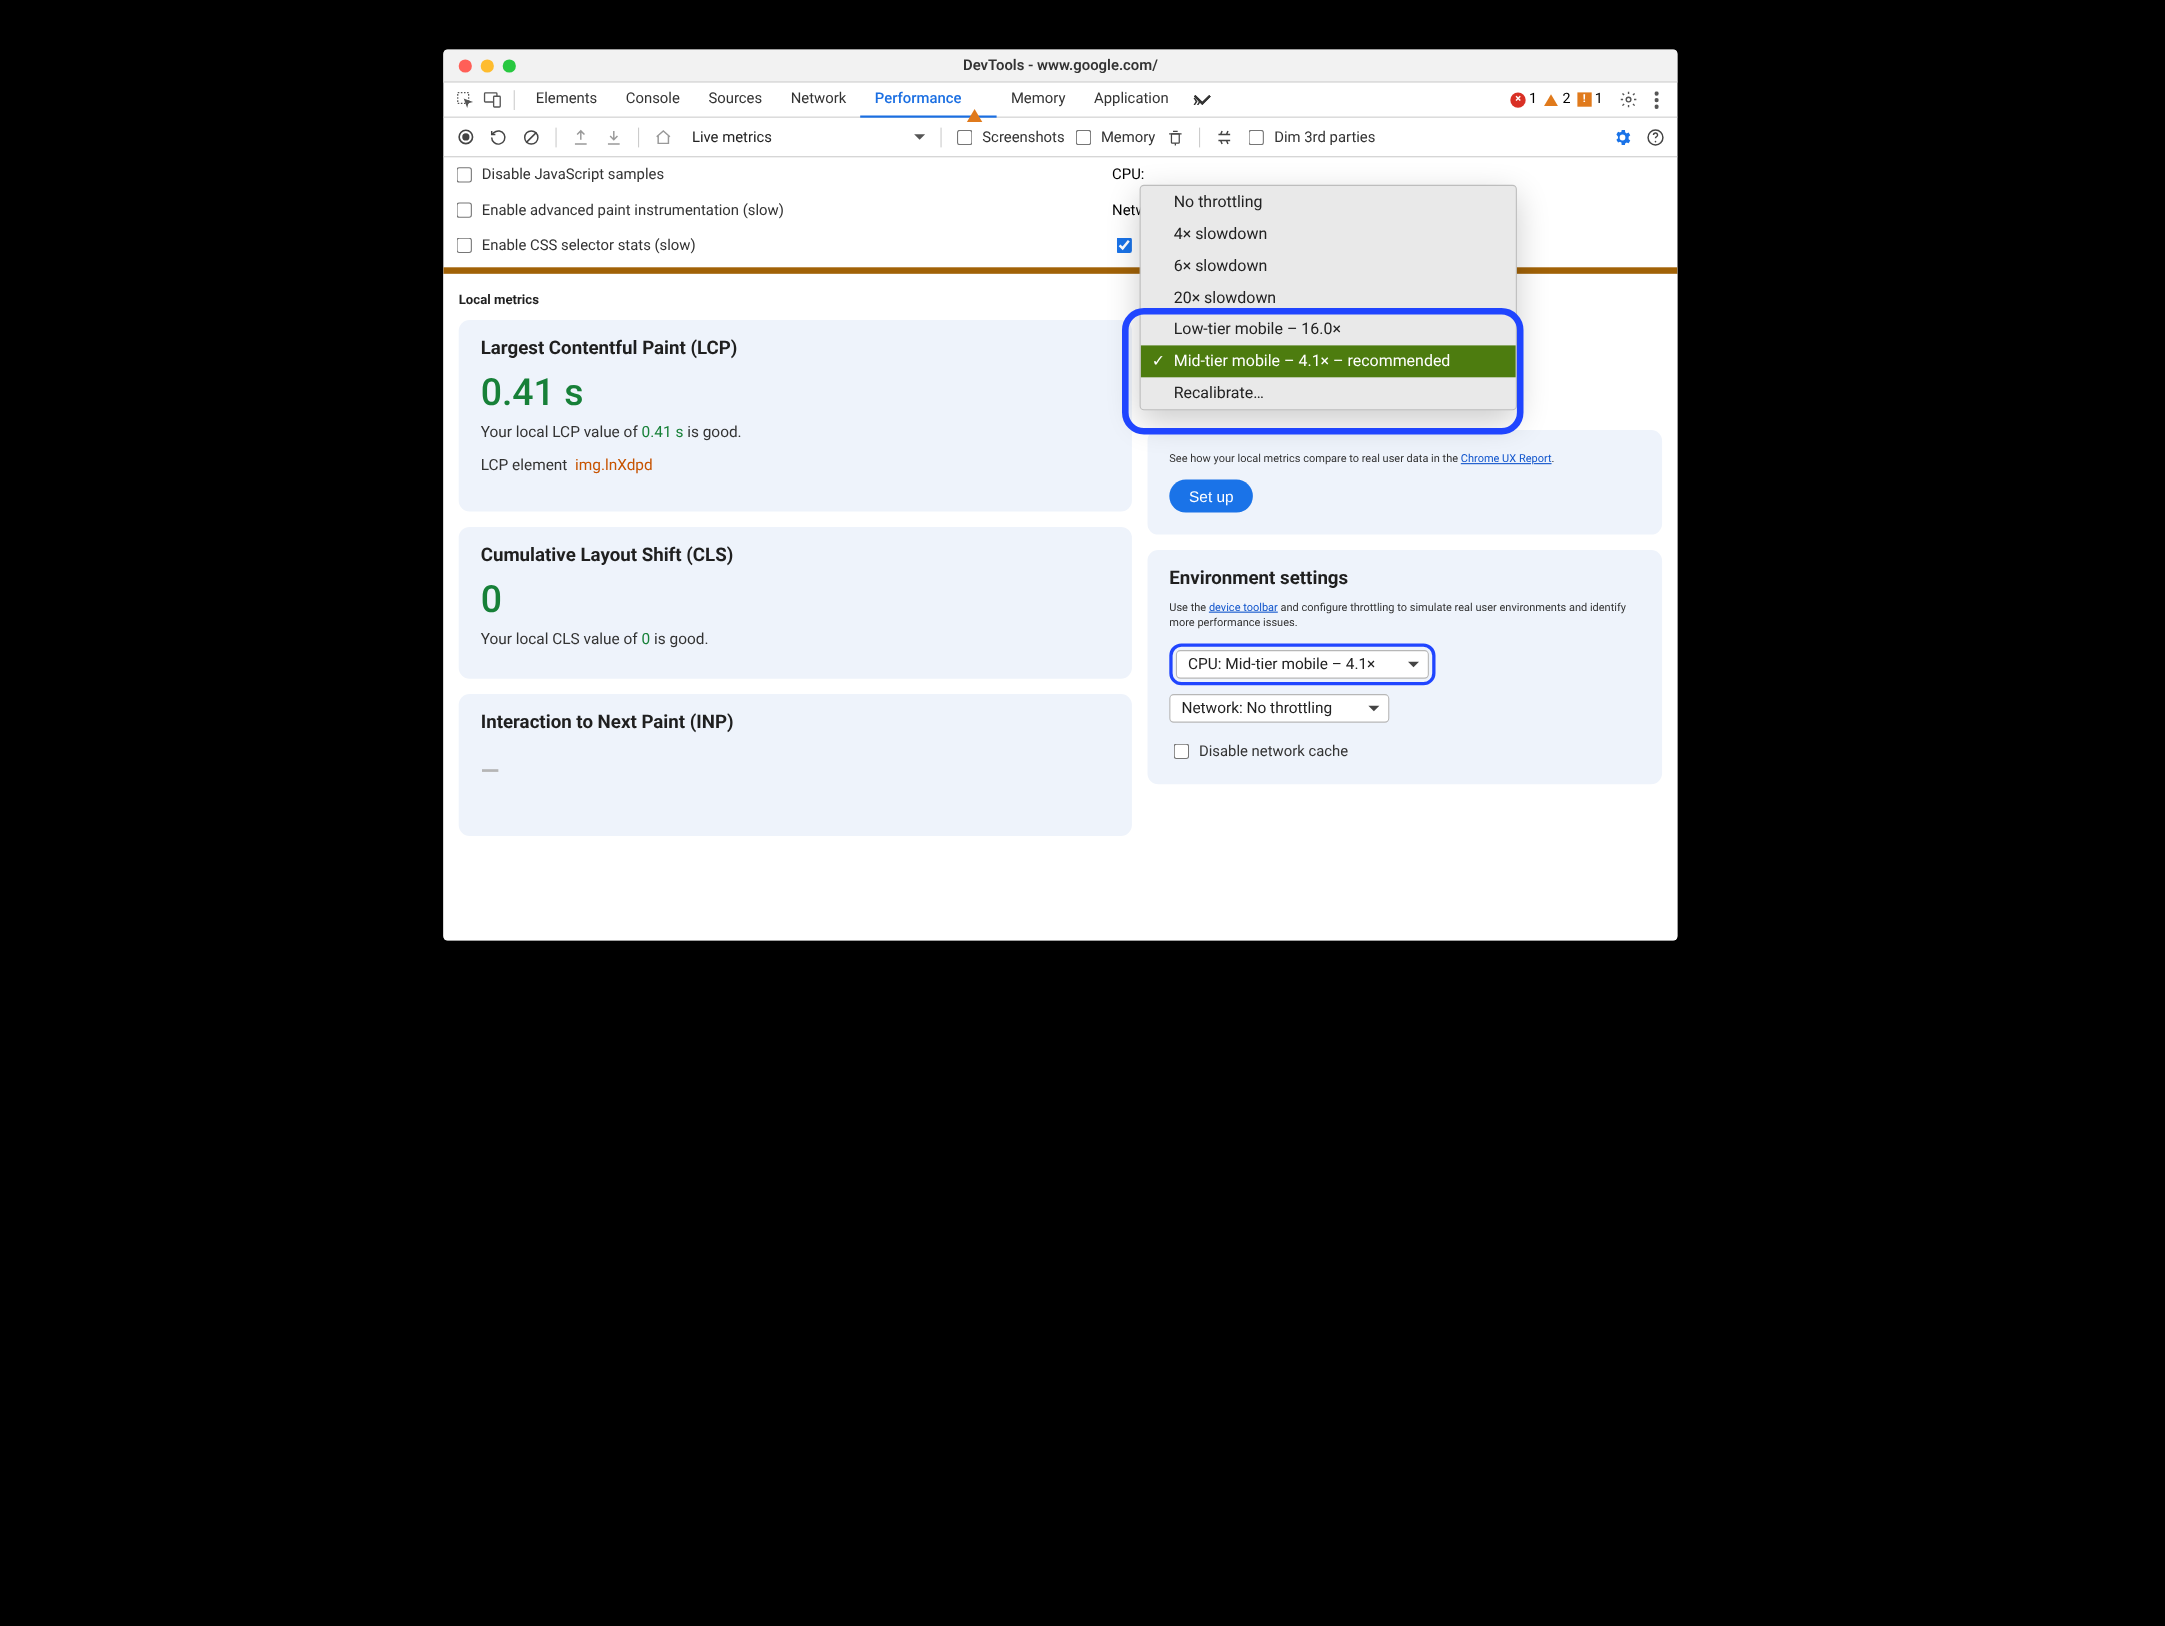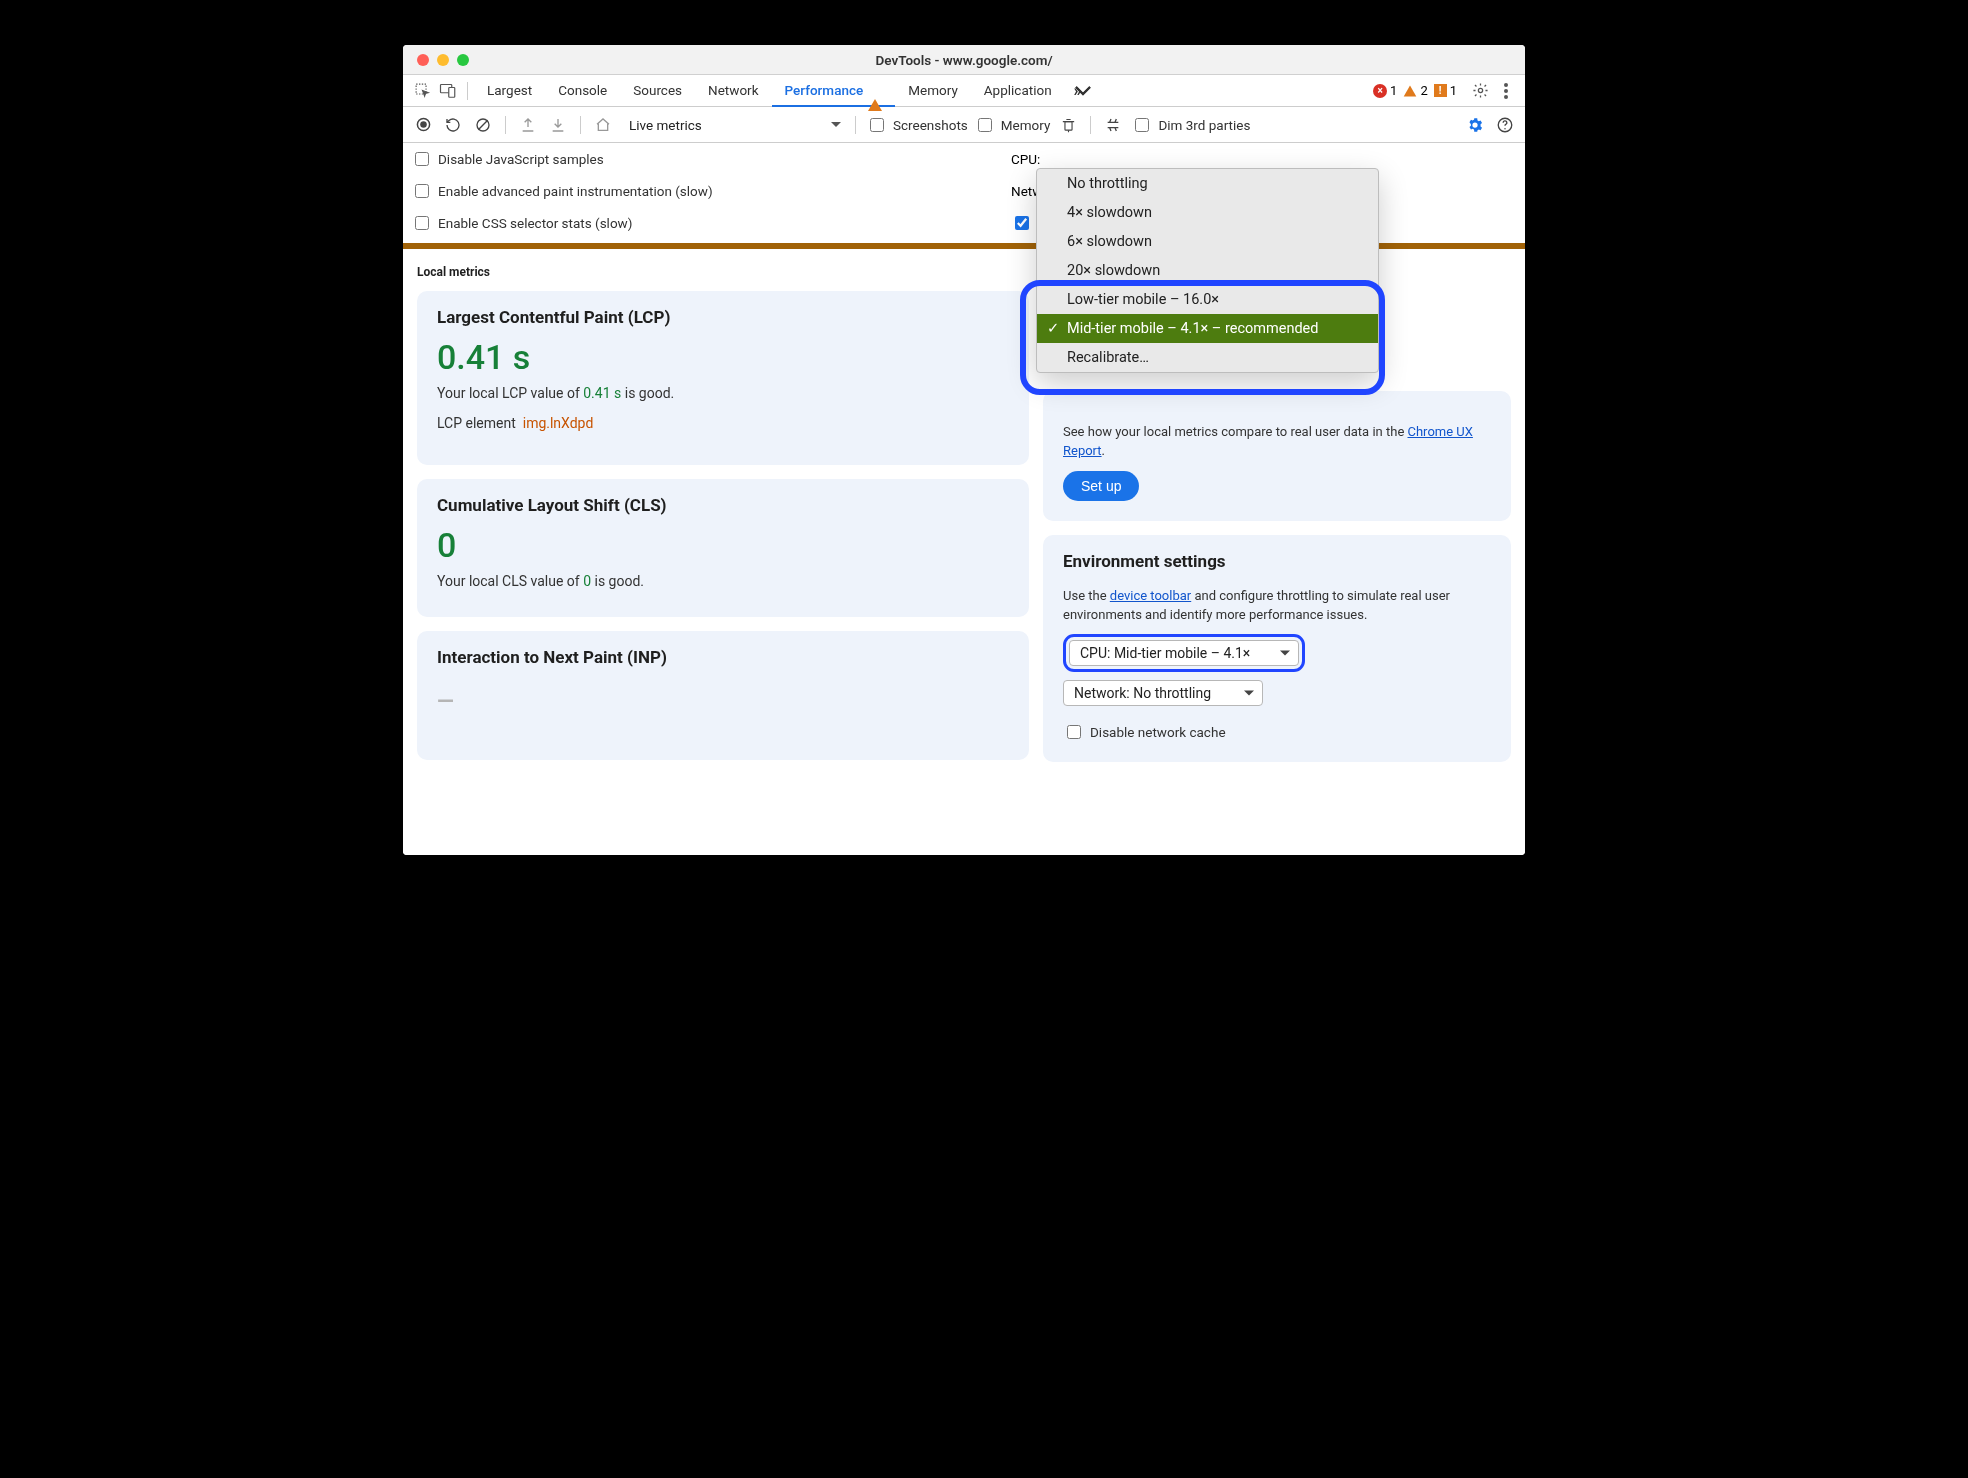--- a/index.html
+++ b/index.html
@@ -158,21 +158,21 @@
     margin-bottom: 14px;
   }
   .card h3 { margin:0 0 10px 0; font-size:17px; font-weight:700; color:#1f1f1f; }
   .metric-value { font-size:34px; font-weight:500; color:#178038; margin: 0 0 8px 0; }
   .metric-desc { font-size:14px; margin:0 0 8px 0; color:#333; }
   .metric-desc .good { color:#178038; font-weight:400; }
   .metric-el { font-size:14px; color:#333; }
   .metric-el .code { color:#c75300; }
   .dash { color:#b5b5b5; font-size:22px; font-weight:700; }
 
-  .blurb { font-size:13px; color:#333; line-height:1.45; margin:16px 0 10px 0; }
+  .blurb { font-size:10px; color:#333; line-height:1.45; margin:4px 0 10px 0; }
   .blurb a { color:#1155cc; text-decoration:underline; }
 
   .btn-blue {
     display:inline-block; background:#1a73e8; color:#fff;
     border:none; border-radius:18px; padding:7px 18px;
     font-size:14px; font-weight:500;
   }
 
   .env-select {
     background:#fff; border:1px solid #b7b7b7; border-radius:4px;
@@ -251,21 +251,21 @@
         </svg>
       </div>
       <div class="icon-btn">
         <svg width="18" height="17" viewBox="0 0 24 22" fill="none" stroke="#555" stroke-width="1.6">
           <rect x="2" y="3" width="15" height="11" rx="1"></rect>
           <rect x="13" y="7" width="8" height="13" rx="1" fill="#fff"></rect>
         </svg>
       </div>
       <div class="sep"></div>
       <div class="tab">
-          <span>Largest</span>
+          <span>Elements</span>
         </div>
       <div class="tab">
           <span>Console</span>
         </div>
       <div class="tab">
           <span>Sources</span>
         </div>
       <div class="tab">
           <span>Network</span>
         </div>

